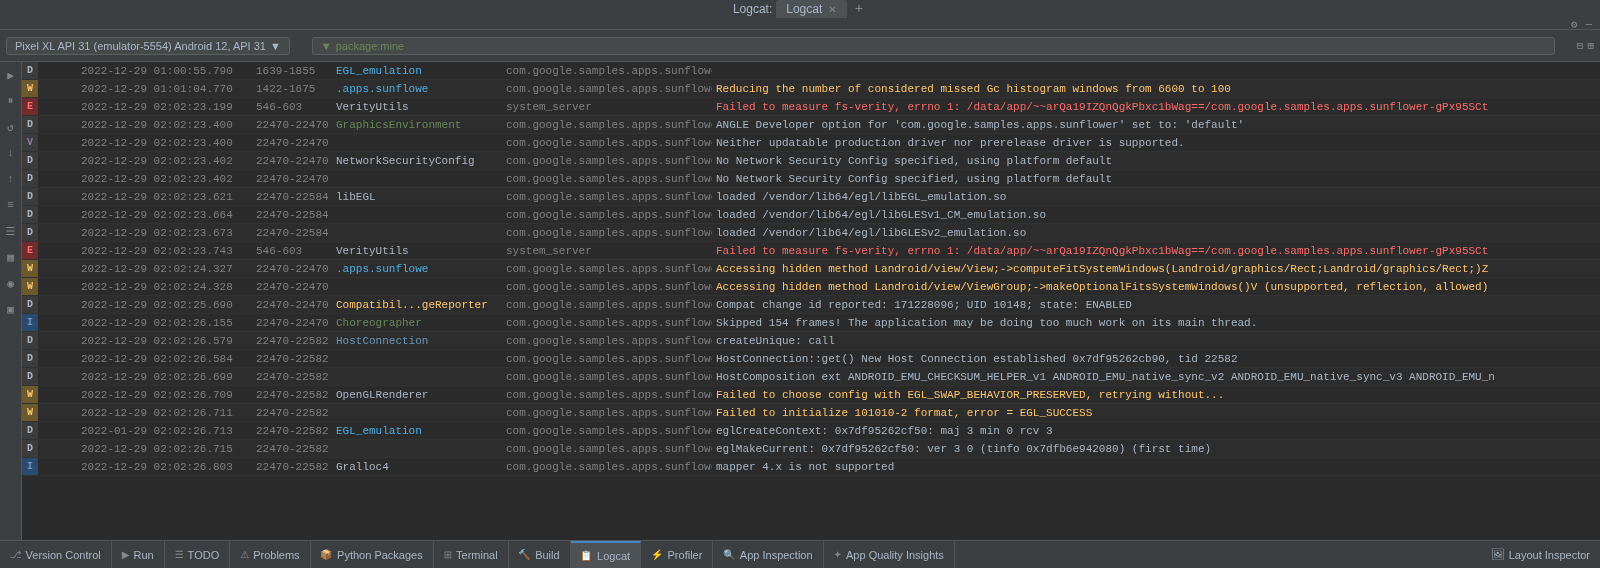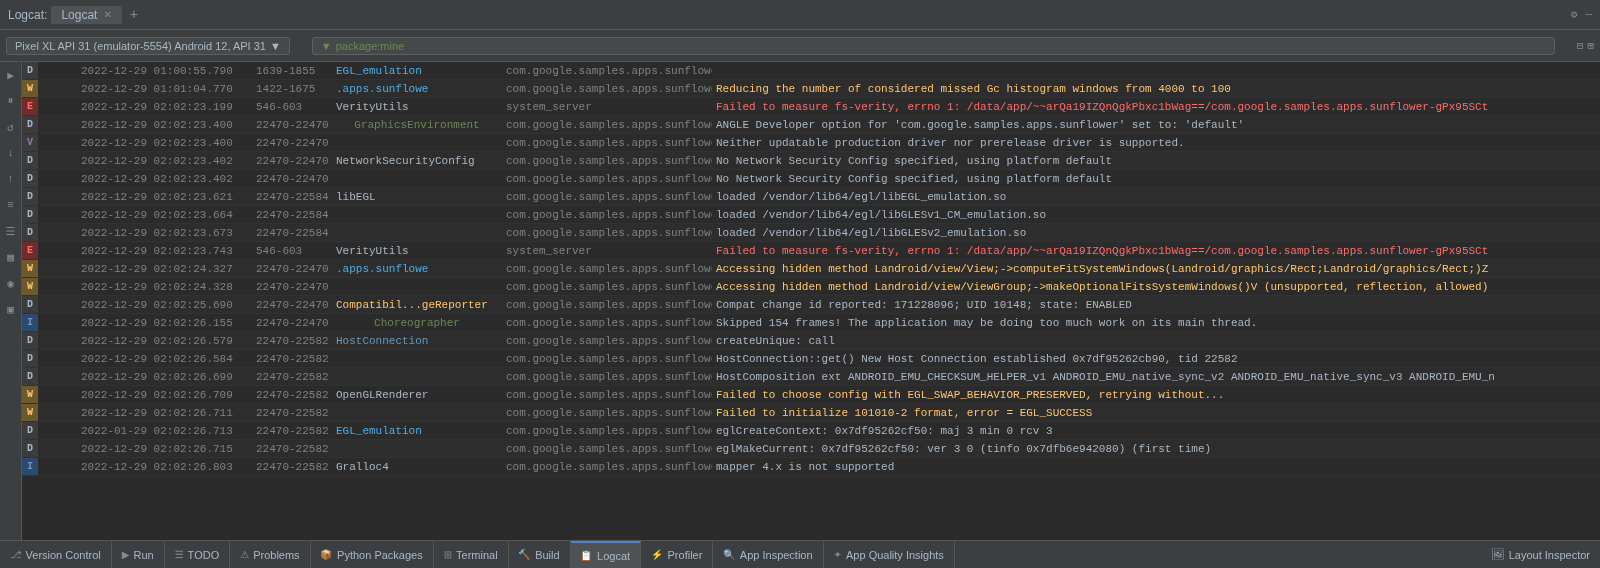--- a/index.html
+++ b/index.html
@@ -17,20 +17,21 @@
 
     
     .title-bar {
       background: #3c3f41;
       display: flex;
       align-items: center;
       height: 30px;
       padding: 0 8px;
       border-bottom: 1px solid #555;
       flex-shrink: 0;
+      flex-direction: column;
     }
     .title-bar-left {
       display: flex;
       align-items: center;
       gap: 4px;
     }
     .logcat-label {
       color: #a9b7c6;
       font-family: Arial, sans-serif;
       font-size: 12px;
@@ -186,21 +187,21 @@
     }
     .log-tag {
       width: 170px;
       flex-shrink: 0;
       padding: 0 4px;
       white-space: nowrap;
       overflow: hidden;
       line-height: 18px;
       font-family: Liberation Mono, monospace;
     }
-    .tag-green { color: #6a8759; text-align: center; }
+    .tag-green { color: #6a8759; }
     .tag-blue { color: #6897bb; }
     .tag-cyan { color: #4eade5; }
     .tag-orange { color: #ffc66d; }
     .tag-default { color: #a9b7c6; }
     .log-pkg {
       width: 210px;
       flex-shrink: 0;
       color: #808080;
       padding: 0 4px;
       white-space: nowrap;
@@ -308,21 +309,21 @@
     <div class="log-pid">1639-1855</div>
     <div class="log-tag tag-cyan">EGL_emulation</div>
     <div class="log-pkg">com.google.samples.apps.sunflower</div>
   </div>
       <div class="log-row">
     <div class="log-level level-W">W</div>
     <div class="log-timestamp">2022-12-29 01:01:04.770</div>
     <div class="log-pid">1422-1675</div>
     <div class="log-tag tag-cyan">.apps.sunflowe</div>
     <div class="log-pkg">com.google.samples.apps.sunflower</div>
-    <div class="log-msg msg-highlight-W">Reducing the number of considered missed Gc histogram windows from 4000 to 100</div>
+    <div class="log-msg msg-highlight-W">Reducing the number of considered missed Gc histogram windows from 6600 to 100</div>
   </div>
       <div class="log-row">
     <div class="log-level level-E">E</div>
     <div class="log-timestamp">2022-12-29 02:02:23.199</div>
     <div class="log-pid">546-603</div>
     <div class="log-tag tag-default">VerityUtils</div>
     <div class="log-pkg">system_server</div>
     <div class="log-msg msg-highlight-E">Failed to measure fs-verity, errno 1: /data/app/~~arQa19IZQnQgkPbxc1bWag==/com.google.samples.apps.sunflower-gPx95SCt</div>
   </div>
       <div class="log-row">

